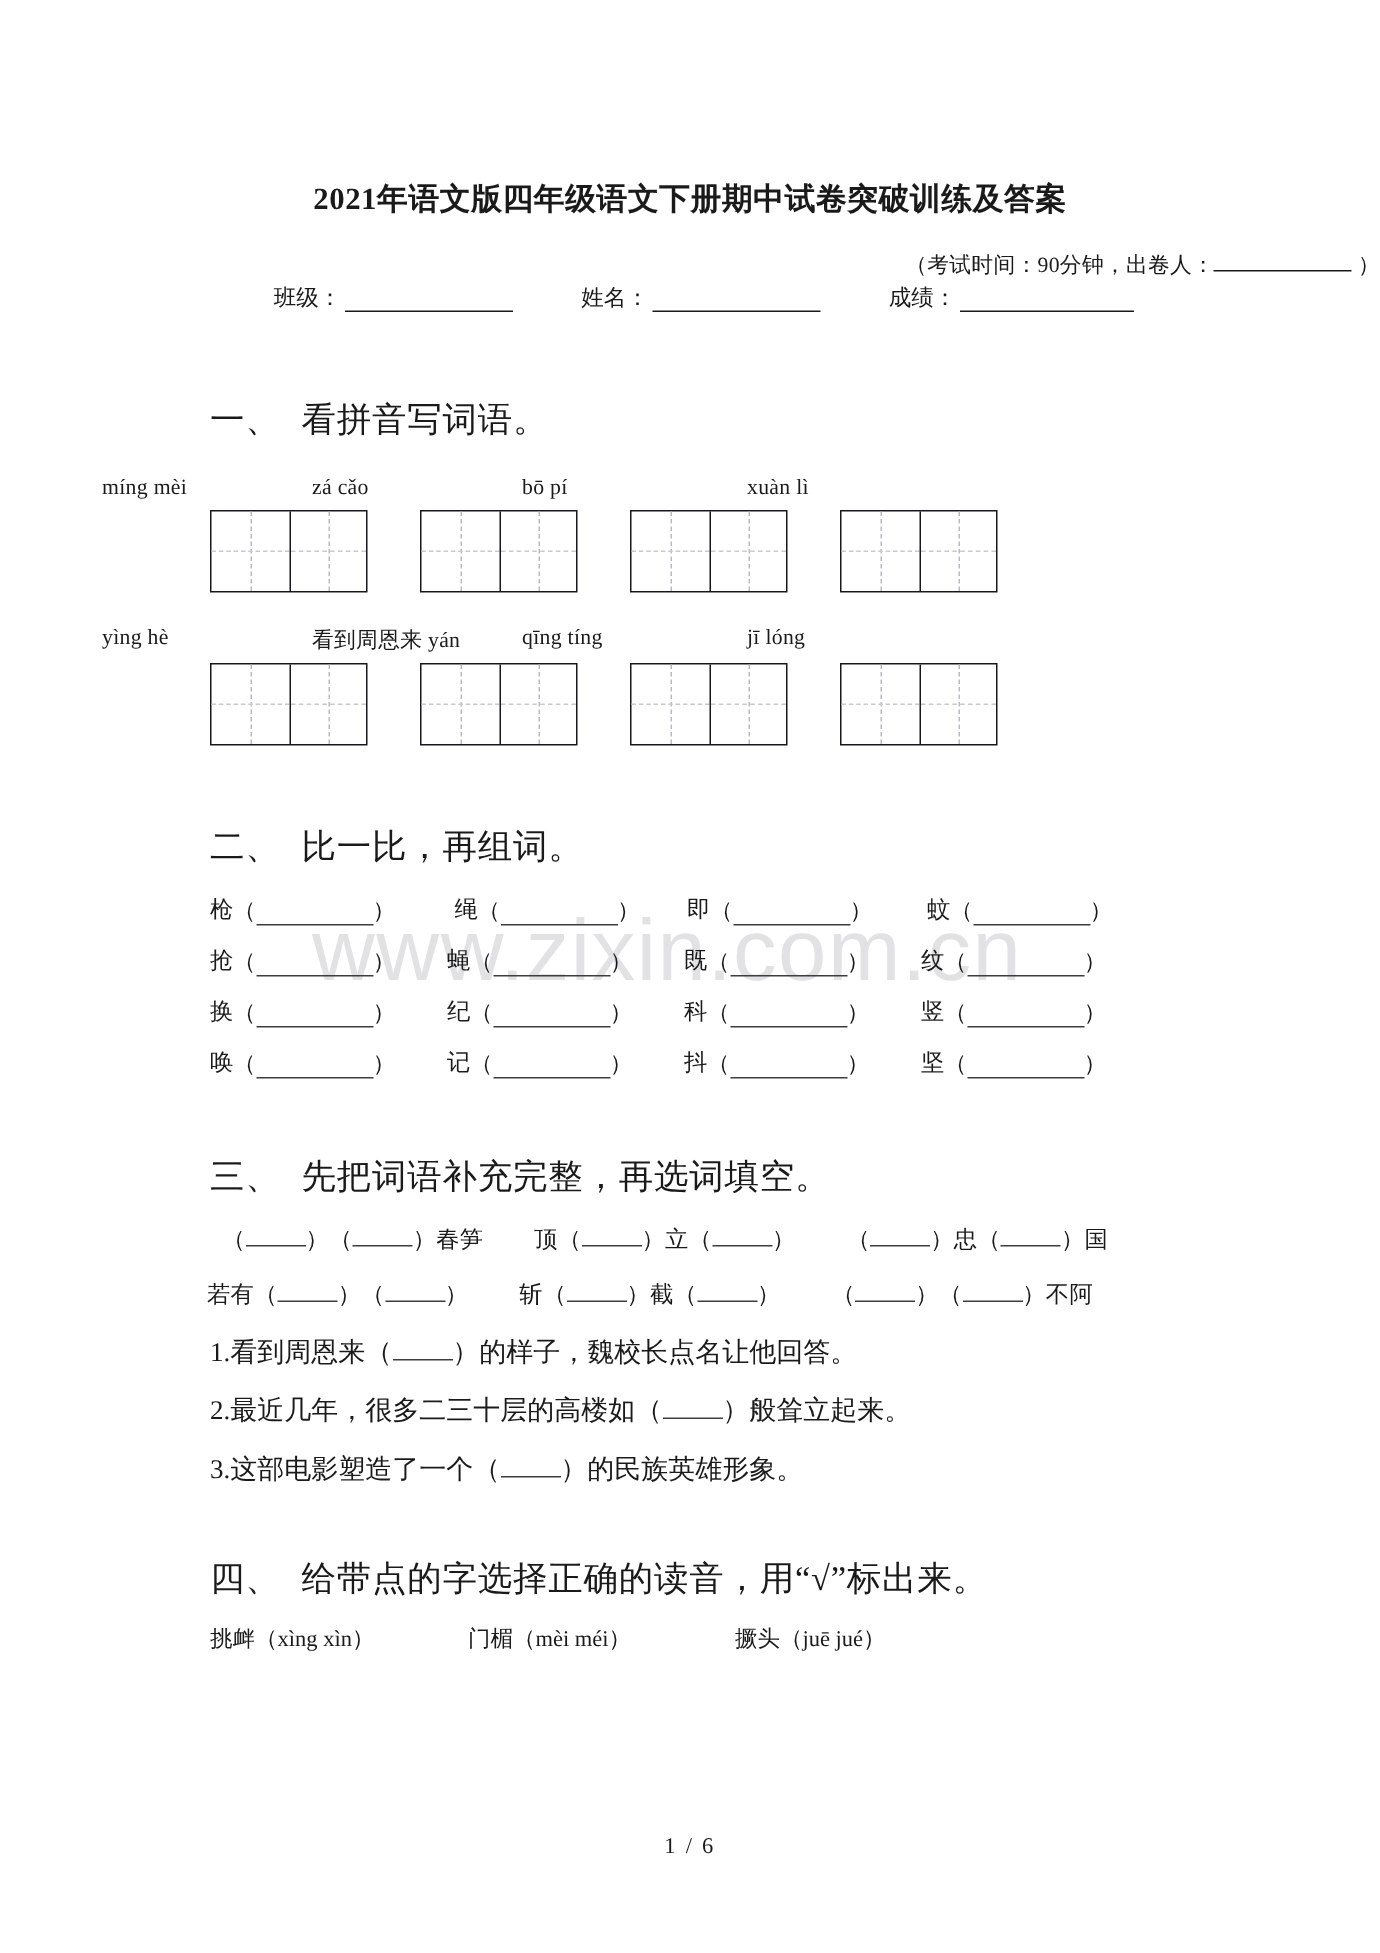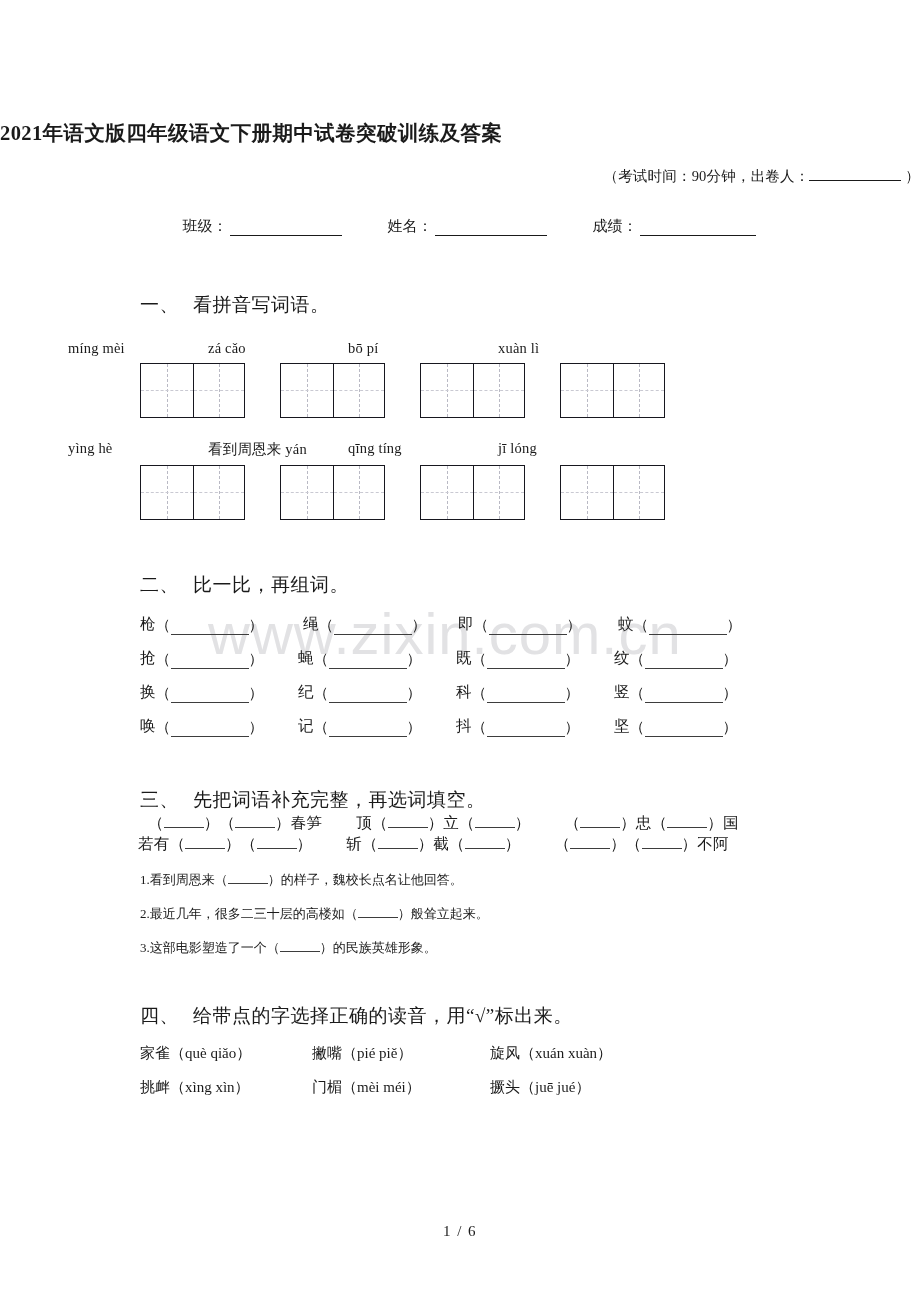--- a/index.html
+++ b/index.html
@@ -33,20 +33,21 @@
     white-space: nowrap;
     z-index: 0;
     pointer-events: none;
     user-select: none;
   }
 
   .content { position: relative; z-index: 2; }
 
   
   .doc-title {
+    text-align: center;
     font-size: 20.5px;
     font-weight: bold;
     letter-spacing: 0.4px;
     margin: 0;
     padding-top: 120px;
     line-height: 1.3;
   }
   .exam-meta {
     text-align: right;
     font-size: 14.5px;
@@ -58,32 +59,32 @@
     border-bottom: 1px solid #1a1a1a;
     vertical-align: baseline;
   }
   .u-author { width: 92px; }
 
   .id-row {
     display: flex;
     justify-content: center;
     align-items: flex-end;
     gap: 6px;
-    margin-top: 31px;
+    margin-top: 3px;
     font-size: 15px;
     padding-left: 18px;
   }
   .id-field { display: flex; align-items: flex-end; white-space: nowrap; }
   .id-field .lbl { font-size: 15px; }
   .u-id { width: 112px; margin-left: 2px; margin-right: 40px; }
   .u-id.last { margin-right: 0; width: 116px; }
 
   
   .sec-head {
-    font-size: 19px;
+    font-size: 23px;
     margin: 0;
     padding-left: 140px;
     letter-spacing: 0.5px;
   }
   .sec-head .num { margin-right: 14px; }
 
   
   .s1 { margin-top: 56px; }
   .pinyin-row {
     display: flex;
@@ -159,34 +160,34 @@
   }
   .cmp-row.r1 .cmp-item:nth-child(1) { width: 163px; }
   .cmp-row.r1 .cmp-item:nth-child(2) { width: 155px; }
   .cmp-row.r1 .cmp-item:nth-child(3) { width: 160px; }
 
   
   .s3 { margin-top: 50px; }
   .idiom-line {
     padding-left: 148px;
     font-size: 15.5px;
-    margin-top: 0;
+    margin-top: 16px;
     white-space: nowrap;
     letter-spacing: 0.2px;
   }
   .idiom-line .sp-m { display: inline-block; width: 34px; }
   .sblank {
     display: inline-block;
     border-bottom: 1px solid #3d3d3d;
     width: 40px;
     height: 14px;
   }
   .q-line {
     padding-left: 140px;
-    font-size: 13px;
+    font-size: 18px;
     margin-top: 15px;
     white-space: nowrap;
   }
 
   
   .s4 { margin-top: 46px; }
   .py-choice-row {
     display: flex;
     padding-left: 140px;
     font-size: 15px;
@@ -425,25 +426,20 @@
       <div class="q-line"><span>1.看到周恩来（</span><span class="sblank"></span><span>）的样子，魏校长点名让他回答。</span></div>
       <div class="q-line"><span>2.最近几年，很多二三十层的高楼如（</span><span class="sblank"></span><span>）般耸立起来。</span></div>
       <div class="q-line"><span>3.这部电影塑造了一个（</span><span class="sblank"></span><span>）的民族英雄形象。</span></div>
     </div>
 
     <div class="s4">
       <div class="sec-head">
         <span class="num">四、</span><span>给带点的字选择正确的读音，用“√”标出来。</span>
       </div>
 
-      <div class="py-choice-row">
-        <div class="py-choice"><span>家雀</span><span>（què qiǎo）</span></div>
-        <div class="py-choice c2"><span>撇嘴</span><span>（pié piě）</span></div>
-        <div class="py-choice"><span>旋风</span><span>（xuán xuàn）</span></div>
-      </div>
 
       <div class="py-choice-row">
         <div class="py-choice"><span>挑衅</span><span>（xìng xìn）</span></div>
         <div class="py-choice c2"><span>门楣</span><span>（mèi méi）</span></div>
         <div class="py-choice"><span>撅头</span><span>（juē jué）</span></div>
       </div>
     </div>
 
   </div>
 

